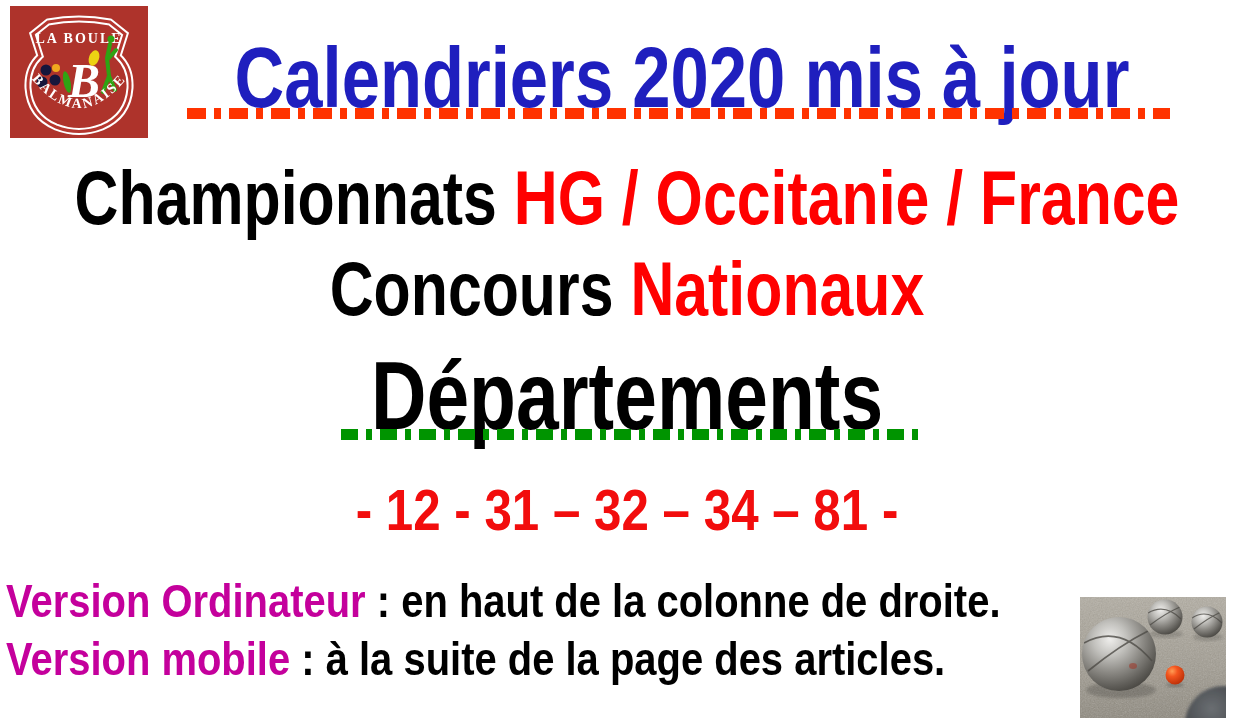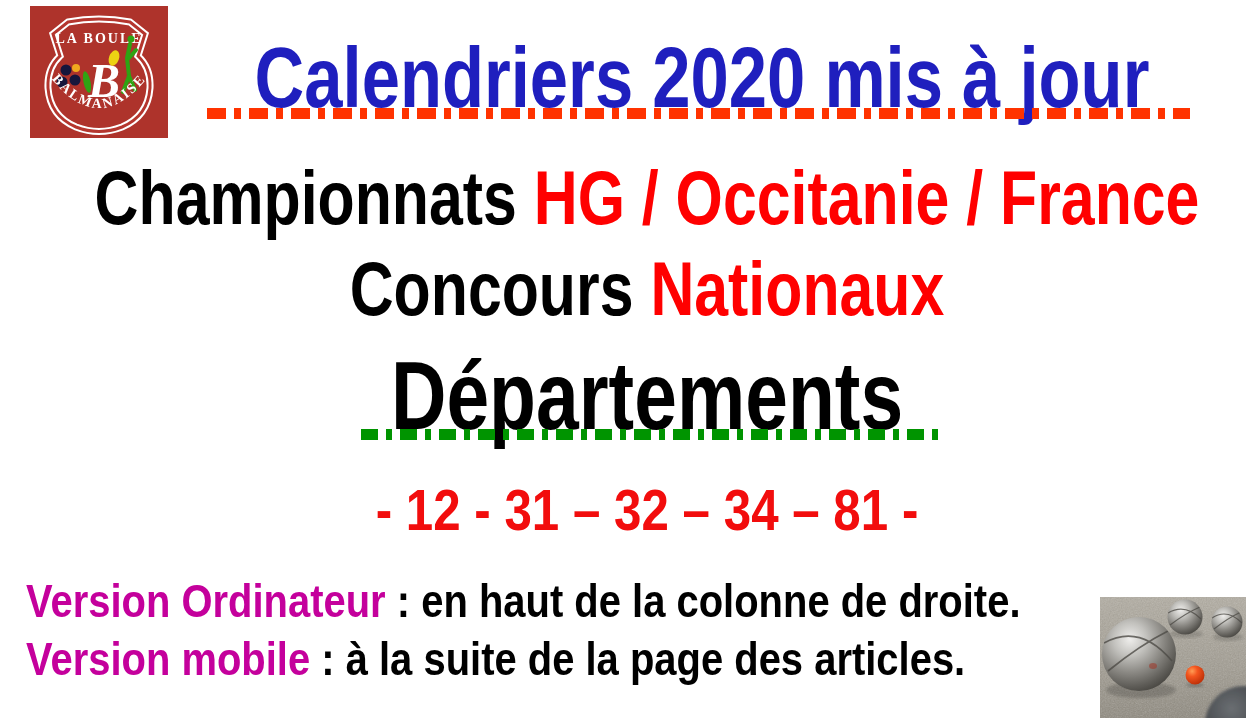--- a/index.html
+++ b/index.html
@@ -1,18 +1,18 @@
 <!DOCTYPE html>
 <html><head>
 <meta charset="utf-8">
 <style>
   html,body{margin:0;padding:0;background:#fff;}
   .canvas{
     position:relative;width:1226px;height:718px;background:#ffffff;overflow:hidden;
-    font-family:"Liberation Sans", sans-serif;font-weight:bold;margin-left:20px;
+    font-family:"Liberation Sans", sans-serif;font-weight:bold;
   }
   .cline{position:absolute;white-space:nowrap;line-height:1;transform-origin:0 0;}
   .headline{left:682px;top:34px;font-size:86px;color:#1F1FBE;transform:scaleX(0.80) translateX(-50%);}
   .champ{left:627px;top:160px;font-size:76px;color:#000;transform:scaleX(0.80) translateX(-50%);}
   .concours{left:627px;top:251px;font-size:76px;color:#000;transform:scaleX(0.80) translateX(-50%);}
   .dep{left:627px;top:348px;font-size:96px;color:#000;transform:scaleX(0.80) translateX(-50%);}
   .nums{left:627px;top:481px;font-size:58px;color:#F20D0D;transform:scaleX(0.85) translateX(-50%);}
   .vline1{left:6px;top:577px;font-size:47px;color:#000;transform:scaleX(0.85);}
   .vline2{left:6px;top:635px;font-size:47px;color:#000;transform:scaleX(0.85);}
   .red{color:#FF0000;}

